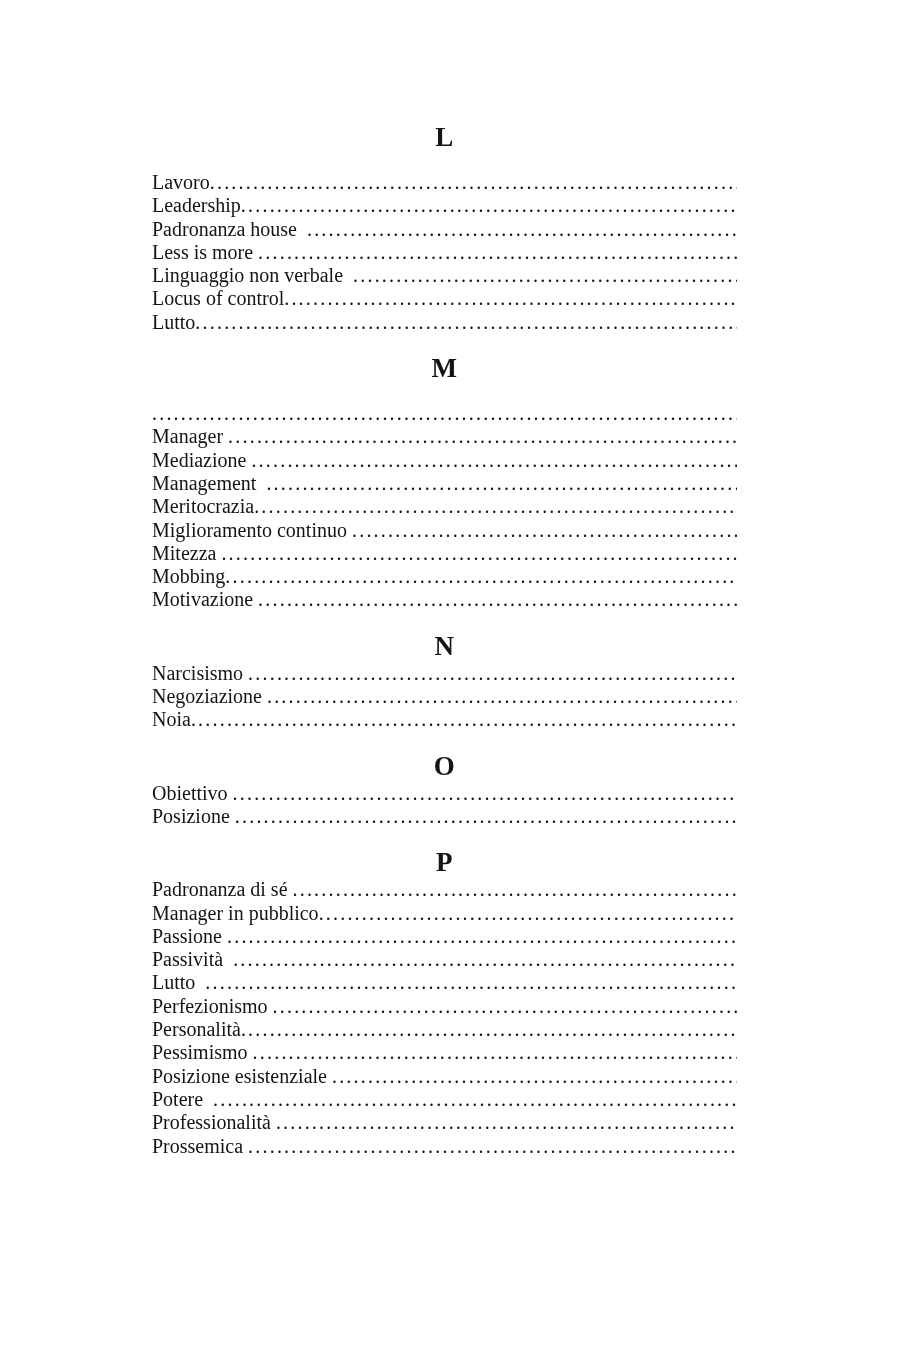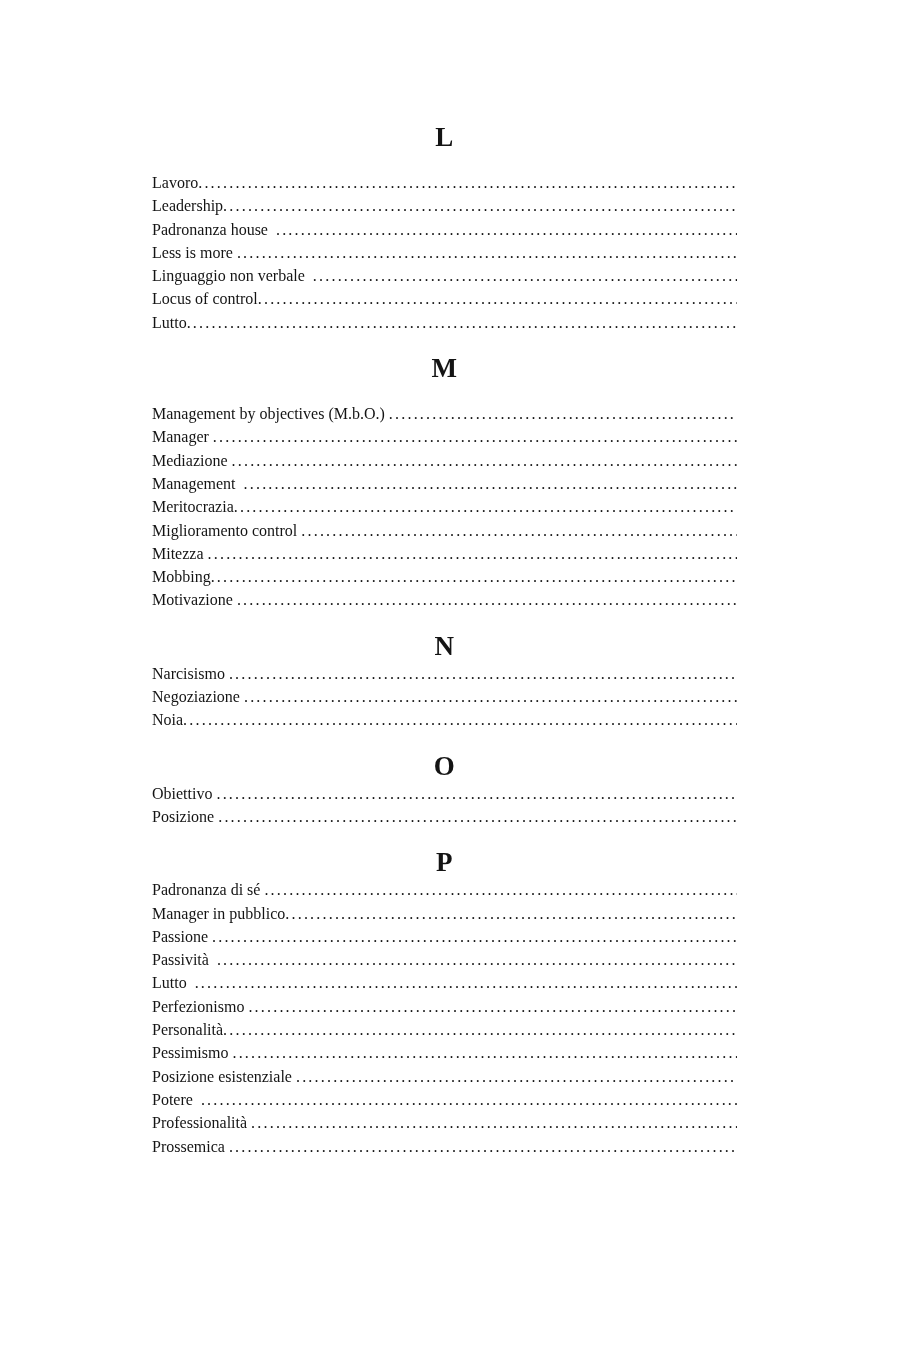--- a/index.html
+++ b/index.html
@@ -33,21 +33,21 @@
     line-height: 30px;
     font-weight: bold;
     letter-spacing: 0.5px;
   }
   .index-section.spaced .section-heading {
     margin-bottom: 19px;
   }
   .entry {
     display: flex;
     align-items: center;
-    font-size: 16px;
+    font-size: 20px;
     line-height: 23.3px;
     height: 23.3px;
     white-space: nowrap;
     overflow: hidden;
   }
   .entry-label {
     flex: 0 0 auto;
     white-space: pre;
   }
   .dot-leader {
@@ -89,41 +89,40 @@
           <span class="dot-leader">................................................................................................................................................................</span>
         </div>
         <div class="entry">
           <span class="entry-label">Lutto</span>
           <span class="dot-leader">................................................................................................................................................................</span>
         </div>
       </section>
       <section class="index-section spaced">
         <h2 class="section-heading">M</h2>
         <div class="entry">
-          <span class="entry-label">Management by objectives (M.b.O.) </span>
           <span class="dot-leader">................................................................................................................................................................</span>
         </div>
         <div class="entry">
           <span class="entry-label">Manager </span>
           <span class="dot-leader">................................................................................................................................................................</span>
         </div>
         <div class="entry">
           <span class="entry-label">Mediazione </span>
           <span class="dot-leader">................................................................................................................................................................</span>
         </div>
         <div class="entry">
           <span class="entry-label">Management  </span>
           <span class="dot-leader">................................................................................................................................................................</span>
         </div>
         <div class="entry">
           <span class="entry-label">Meritocrazia</span>
           <span class="dot-leader">................................................................................................................................................................</span>
         </div>
         <div class="entry">
-          <span class="entry-label">Miglioramento control </span>
+          <span class="entry-label">Miglioramento continuo </span>
           <span class="dot-leader">................................................................................................................................................................</span>
         </div>
         <div class="entry">
           <span class="entry-label">Mitezza </span>
           <span class="dot-leader">................................................................................................................................................................</span>
         </div>
         <div class="entry">
           <span class="entry-label">Mobbing</span>
           <span class="dot-leader">................................................................................................................................................................</span>
         </div>

